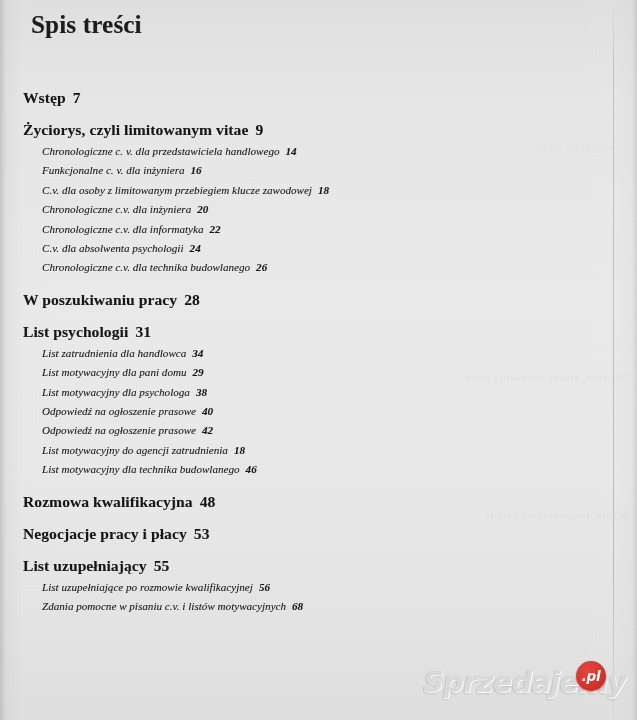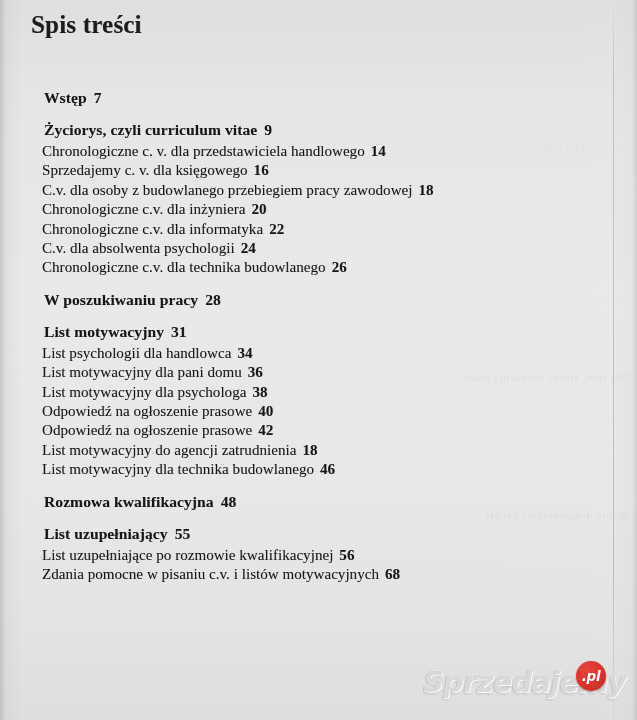--- a/index.html
+++ b/index.html
@@ -107,39 +107,40 @@
     position: relative;
     color: #161616;
     white-space: nowrap;
     text-shadow: 0.35px 0.35px 0.5px rgba(100,100,100,0.4);
   }
   .entry .label { }
   .entry .pg { font-weight: bold; }
 
   
   .lvl1 {
-    margin-left: 44px;
+    margin-left: 23px;
     font-size: 15.5px;
     font-weight: bold;
     line-height: 20px;
     padding-top: 12px;
     letter-spacing: 0.1px;
   }
   .lvl1 .pg { margin-left: 7px; }
 
   
   .lvl1.first { padding-top: 0; }
 
   
   .lvl2 {
     margin-left: 42px;
-    font-size: 15px;
+    font-size: 11px;
     font-weight: normal;
     line-height: 19.4px;
     letter-spacing: 0.05px;
+    font-style: italic;
   }
   .lvl2 .pg { margin-left: 6px; }
   .lvl1 + .lvl2 { padding-top: 2px; }
 
   
   .watermark {
     position: absolute;
     left: 423px;
     top: 661px;
     width: 200px;
@@ -191,38 +192,39 @@
   <div class="showthrough st-a">Dla tych, którzy poszukują pracy</div>
   <div class="showthrough st-b">Wzory dokumentów i porady</div>
   <div class="showthrough st-c">curriculum vitae</div>
 
   <div class="content">
 
     <div class="toc-title">Spis treści</div>
 
     <div class="toc">
         <div class="entry lvl1 first"><span class="label">Wstęp</span><span class="pg">7</span></div>
-        <div class="entry lvl1"><span class="label">Życiorys, czyli curriculum vitae</span><span class="pg">9</span></div>
+        <div class="entry lvl1"><span class="label">Życiorys, czyli limitowanym vitae</span><span class="pg">9</span></div>
         <div class="entry lvl2"><span class="label">Chronologiczne c. v. dla przedstawiciela handlowego</span><span class="pg">14</span></div>
-        <div class="entry lvl2"><span class="label">Sprzedajemy c. v. dla księgowego</span><span class="pg">16</span></div>
-        <div class="entry lvl2"><span class="label">C.v. dla osoby z budowlanego przebiegiem pracy zawodowej</span><span class="pg">18</span></div>
+        <div class="entry lvl2"><span class="label">Funkcjonalne c. v. dla inżyniera</span><span class="pg">16</span></div>
+        <div class="entry lvl2"><span class="label">C.v. dla osoby z limitowanym przebiegiem klucze zawodowej</span><span class="pg">18</span></div>
         <div class="entry lvl2"><span class="label">Chronologiczne c.v. dla inżyniera</span><span class="pg">20</span></div>
         <div class="entry lvl2"><span class="label">Chronologiczne c.v. dla informatyka</span><span class="pg">22</span></div>
         <div class="entry lvl2"><span class="label">C.v. dla absolwenta psychologii</span><span class="pg">24</span></div>
         <div class="entry lvl2"><span class="label">Chronologiczne c.v. dla technika budowlanego</span><span class="pg">26</span></div>
         <div class="entry lvl1"><span class="label">W poszukiwaniu pracy</span><span class="pg">28</span></div>
-        <div class="entry lvl1"><span class="label">List motywacyjny</span><span class="pg">31</span></div>
-        <div class="entry lvl2"><span class="label">List psychologii dla handlowca</span><span class="pg">34</span></div>
-        <div class="entry lvl2"><span class="label">List motywacyjny dla pani domu</span><span class="pg">36</span></div>
+        <div class="entry lvl1"><span class="label">List psychologii</span><span class="pg">31</span></div>
+        <div class="entry lvl2"><span class="label">List zatrudnienia dla handlowca</span><span class="pg">34</span></div>
+        <div class="entry lvl2"><span class="label">List motywacyjny dla pani domu</span><span class="pg">29</span></div>
         <div class="entry lvl2"><span class="label">List motywacyjny dla psychologa</span><span class="pg">38</span></div>
         <div class="entry lvl2"><span class="label">Odpowiedź na ogłoszenie prasowe</span><span class="pg">40</span></div>
         <div class="entry lvl2"><span class="label">Odpowiedź na ogłoszenie prasowe</span><span class="pg">42</span></div>
         <div class="entry lvl2"><span class="label">List motywacyjny do agencji zatrudnienia</span><span class="pg">18</span></div>
         <div class="entry lvl2"><span class="label">List motywacyjny dla technika budowlanego</span><span class="pg">46</span></div>
         <div class="entry lvl1"><span class="label">Rozmowa kwalifikacyjna</span><span class="pg">48</span></div>
+        <div class="entry lvl1"><span class="label">Negocjacje pracy i płacy</span><span class="pg">53</span></div>
         <div class="entry lvl1"><span class="label">List uzupełniający</span><span class="pg">55</span></div>
         <div class="entry lvl2"><span class="label">List uzupełniające po rozmowie kwalifikacyjnej</span><span class="pg">56</span></div>
         <div class="entry lvl2"><span class="label">Zdania pomocne w pisaniu c.v. i listów motywacyjnych</span><span class="pg">68</span></div>
       </div>
 
   </div>
 
   <div class="grain"></div>
   <div class="edge-line"></div>
 

